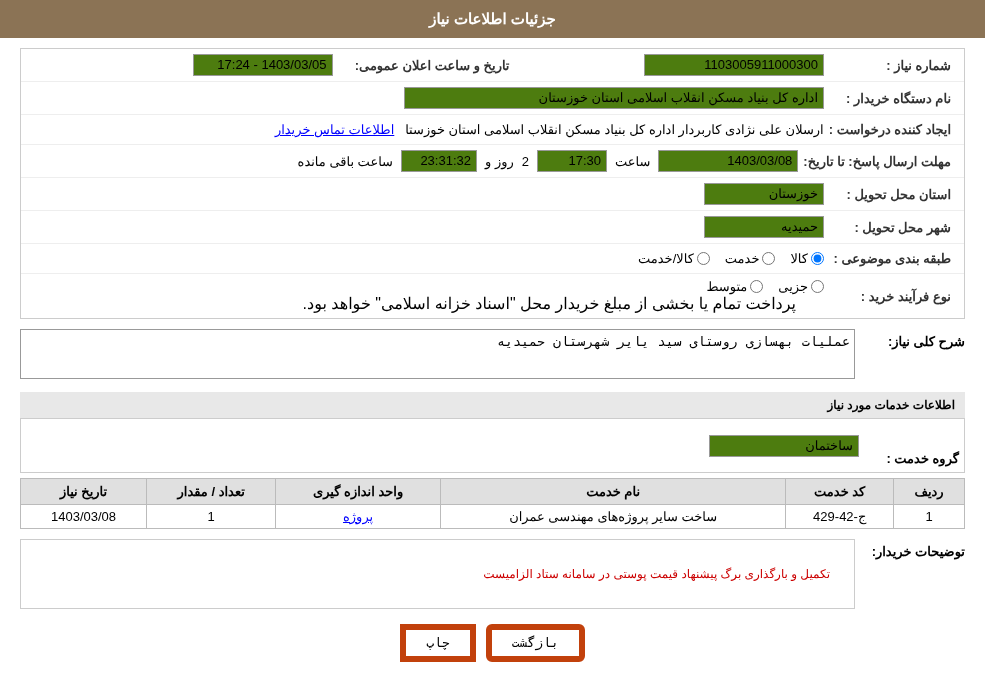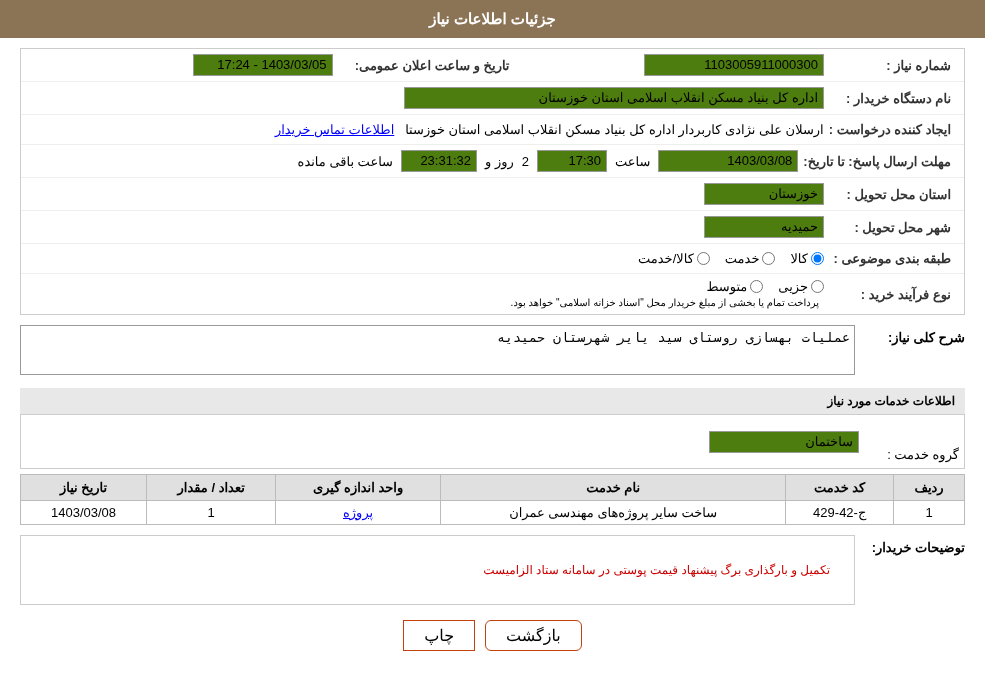--- a/index.html
+++ b/index.html
@@ -133,25 +133,25 @@
     }
     .button-row {
       display: flex;
       justify-content: center;
       gap: 10px;
       margin-top: 15px;
       margin-bottom: 15px;
     }
     .btn {
       padding: 5px 20px;
-      border: 1px solid #c2410c;
+      border: 6px solid #c2410c;
       background: #f5f5f5;
       cursor: pointer;
-      font-size: 16px;
-      font-family: Liberation Sans, sans-serif;
+      font-size: 13px;
+      font-family: Liberation Mono, monospace;
     }
     .btn-print {
       background: #fff;
     }
     .btn-back {
       background: #fff;
       border-radius: 6px;
     }
     .time-section {
       display: flex;
@@ -254,37 +254,37 @@
           <span class="radio-group">
             <span class="radio-item">
               <input type="radio" name="purchase" style="">
               <span>جزیی</span>
             </span>
             <span class="radio-item">
               <input type="radio" name="purchase" style="">
               <span>متوسط</span>
             </span>
           </span>
-          <span style="margin-right:5px; font-size:10px;">پرداخت تمام یا بخشی از مبلغ خریدار محل "اسناد خزانه اسلامی" خواهد بود.</span>
+          <span style="margin-right:28px; font-size:16px;">پرداخت تمام یا بخشی از مبلغ خریدار محل "اسناد خزانه اسلامی" خواهد بود.</span>
         </span>
       </div>
     </div>
 
     <div style="display:flex; align-items:flex-start; margin-bottom:10px; gap:10px;">
       <span style="font-weight:bold; min-width:100px; text-align:right; padding-top:5px;">شرح کلی نیاز:</span>
       <div style="flex:1;">
         <textarea class="textarea-box" readonly="" style="">عملیات بهسازی روستای سید یایر شهرستان حمیدیه</textarea>
         
       </div>
     </div>
 
     <div class="section-title">اطلاعات خدمات مورد نیاز</div>
 
     <div style="display:flex; align-items:center; padding: 6px 5px; border: 1px solid #ccc; border-top: none; margin-bottom:5px;">
-      <span style="font-weight:normal; min-width:100px; text-align:right;margin-top:26px;">گروه خدمت :</span>
+      <span style="font-weight:bold; min-width:100px; text-align:right;margin-top:26px;">گروه خدمت :</span>
       <span class="input-box" style="width:150px;">ساختمان</span>
     </div>
 
     <table class="service-table">
       <thead>
         <tr>
           <th>ردیف</th>
           <th>کد خدمت</th>
           <th>نام خدمت</th>
           <th>واحد اندازه گیری</th>

